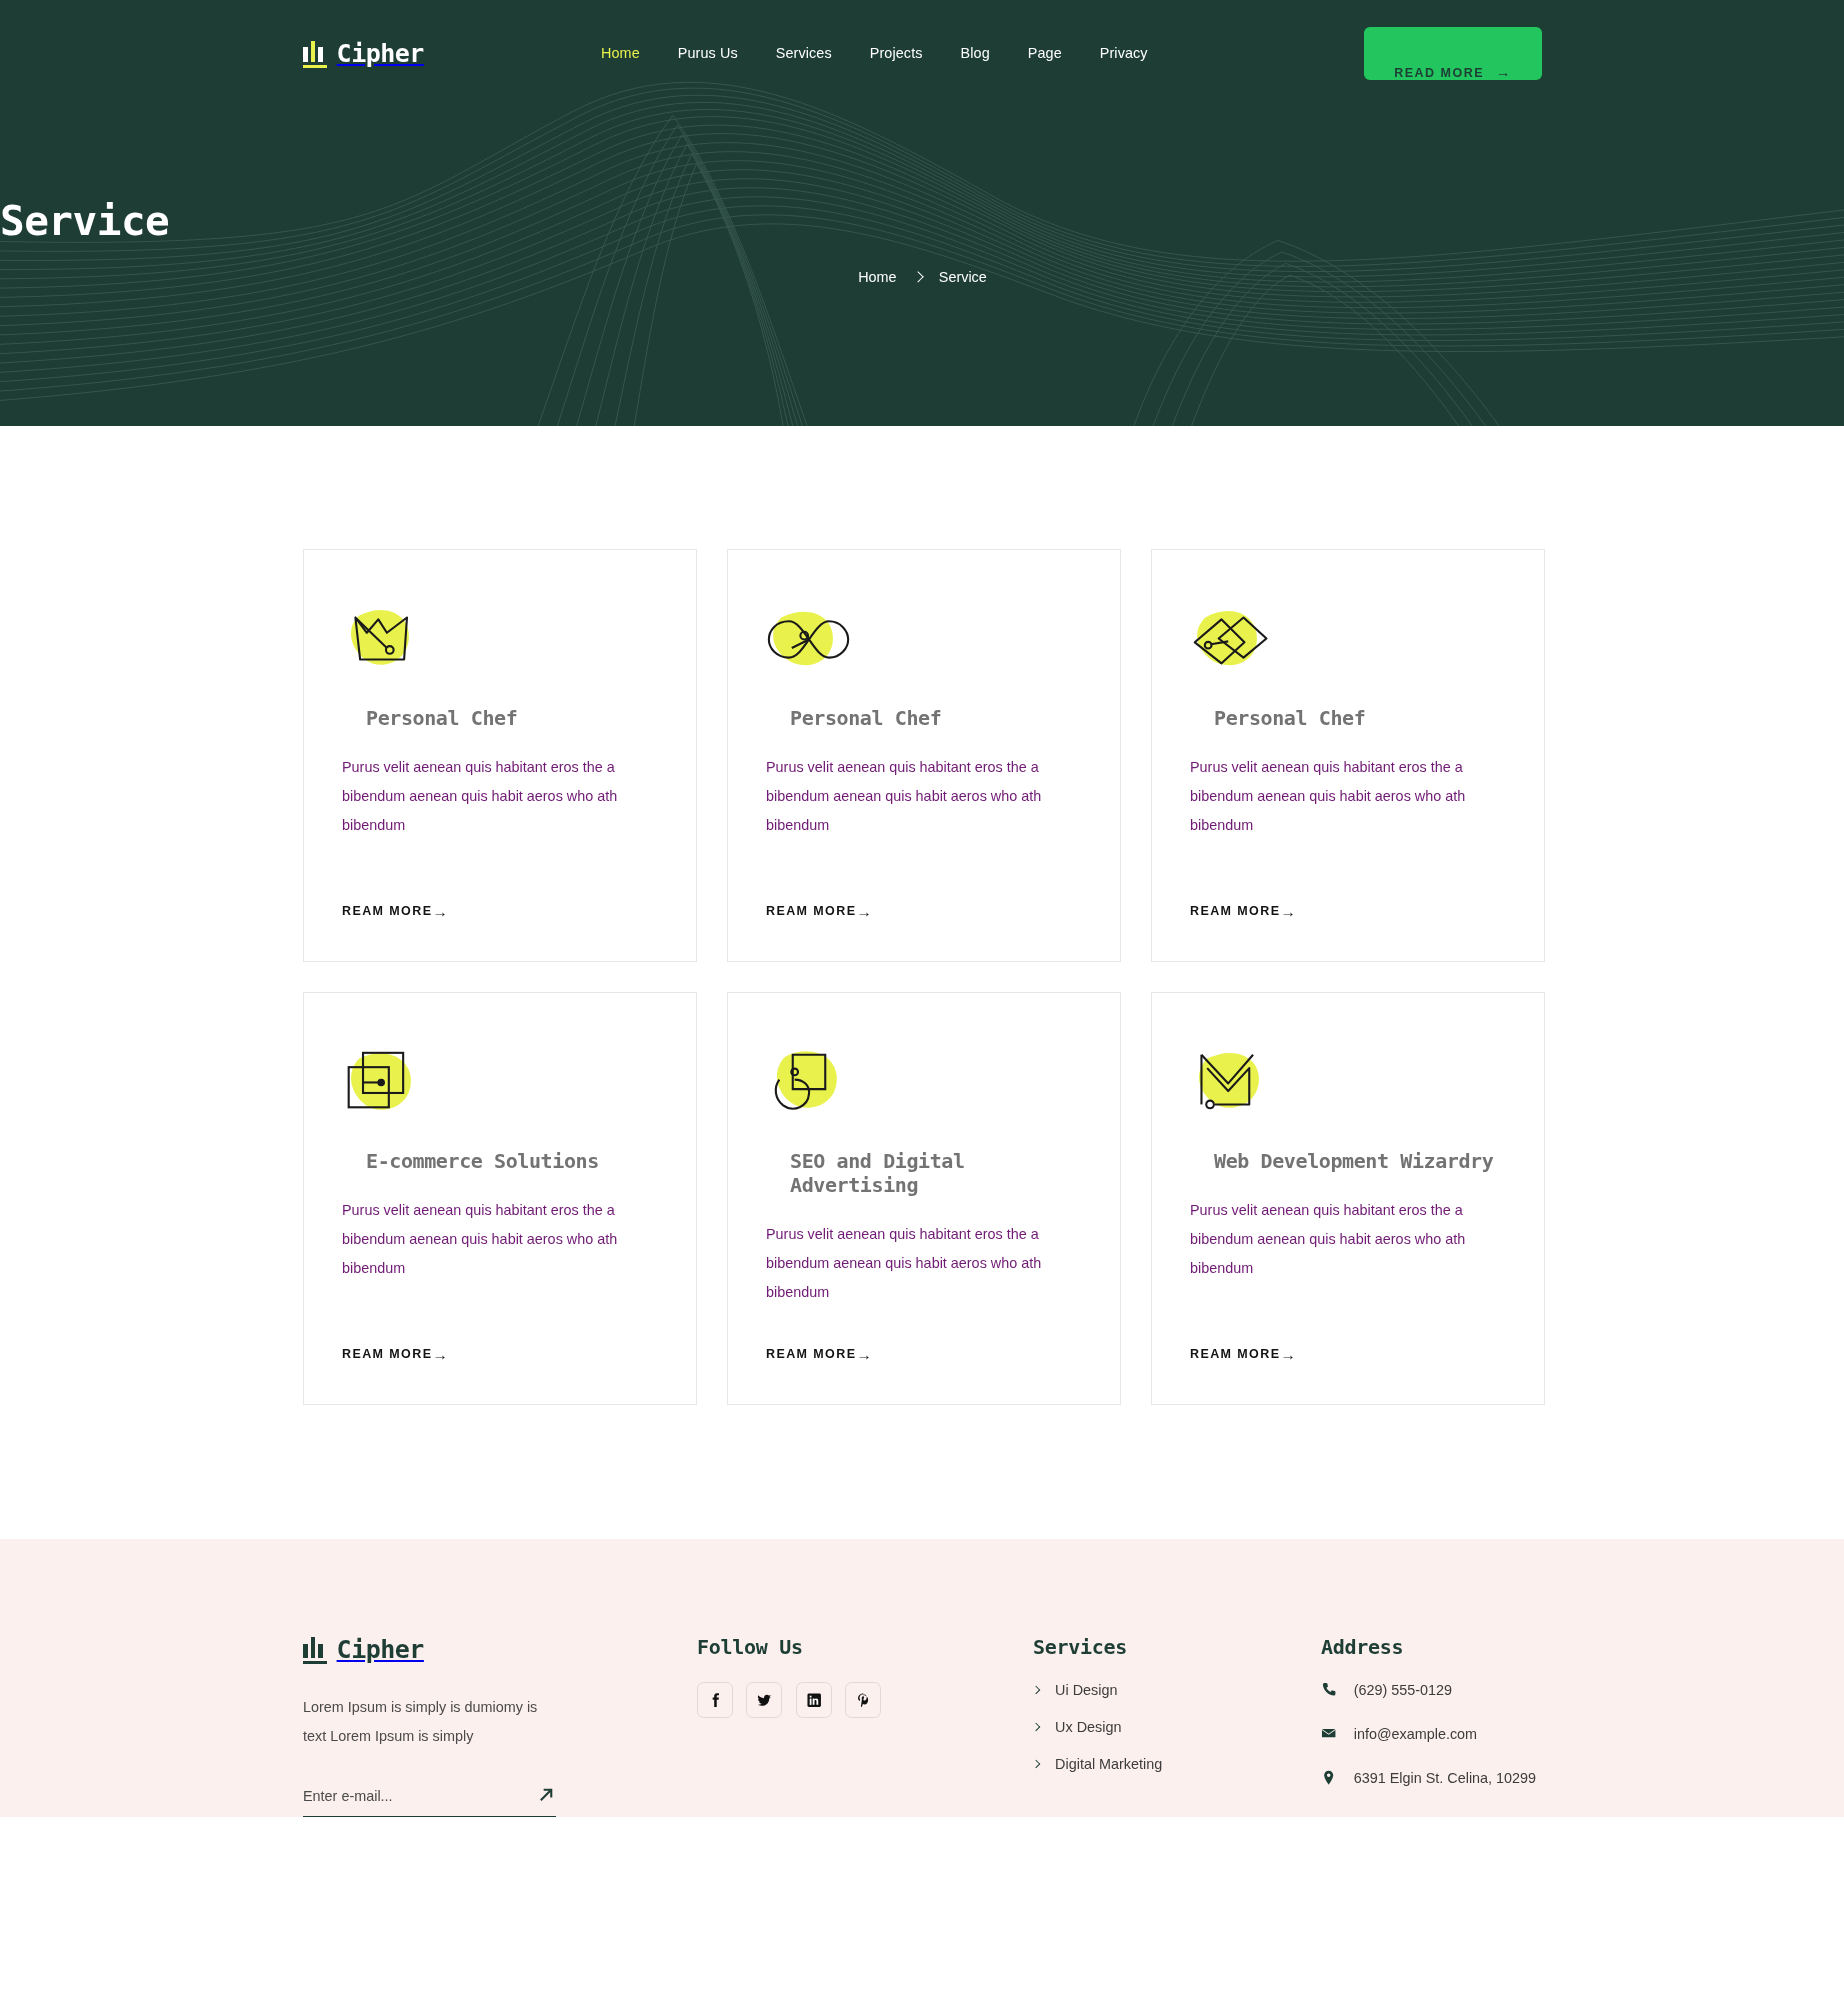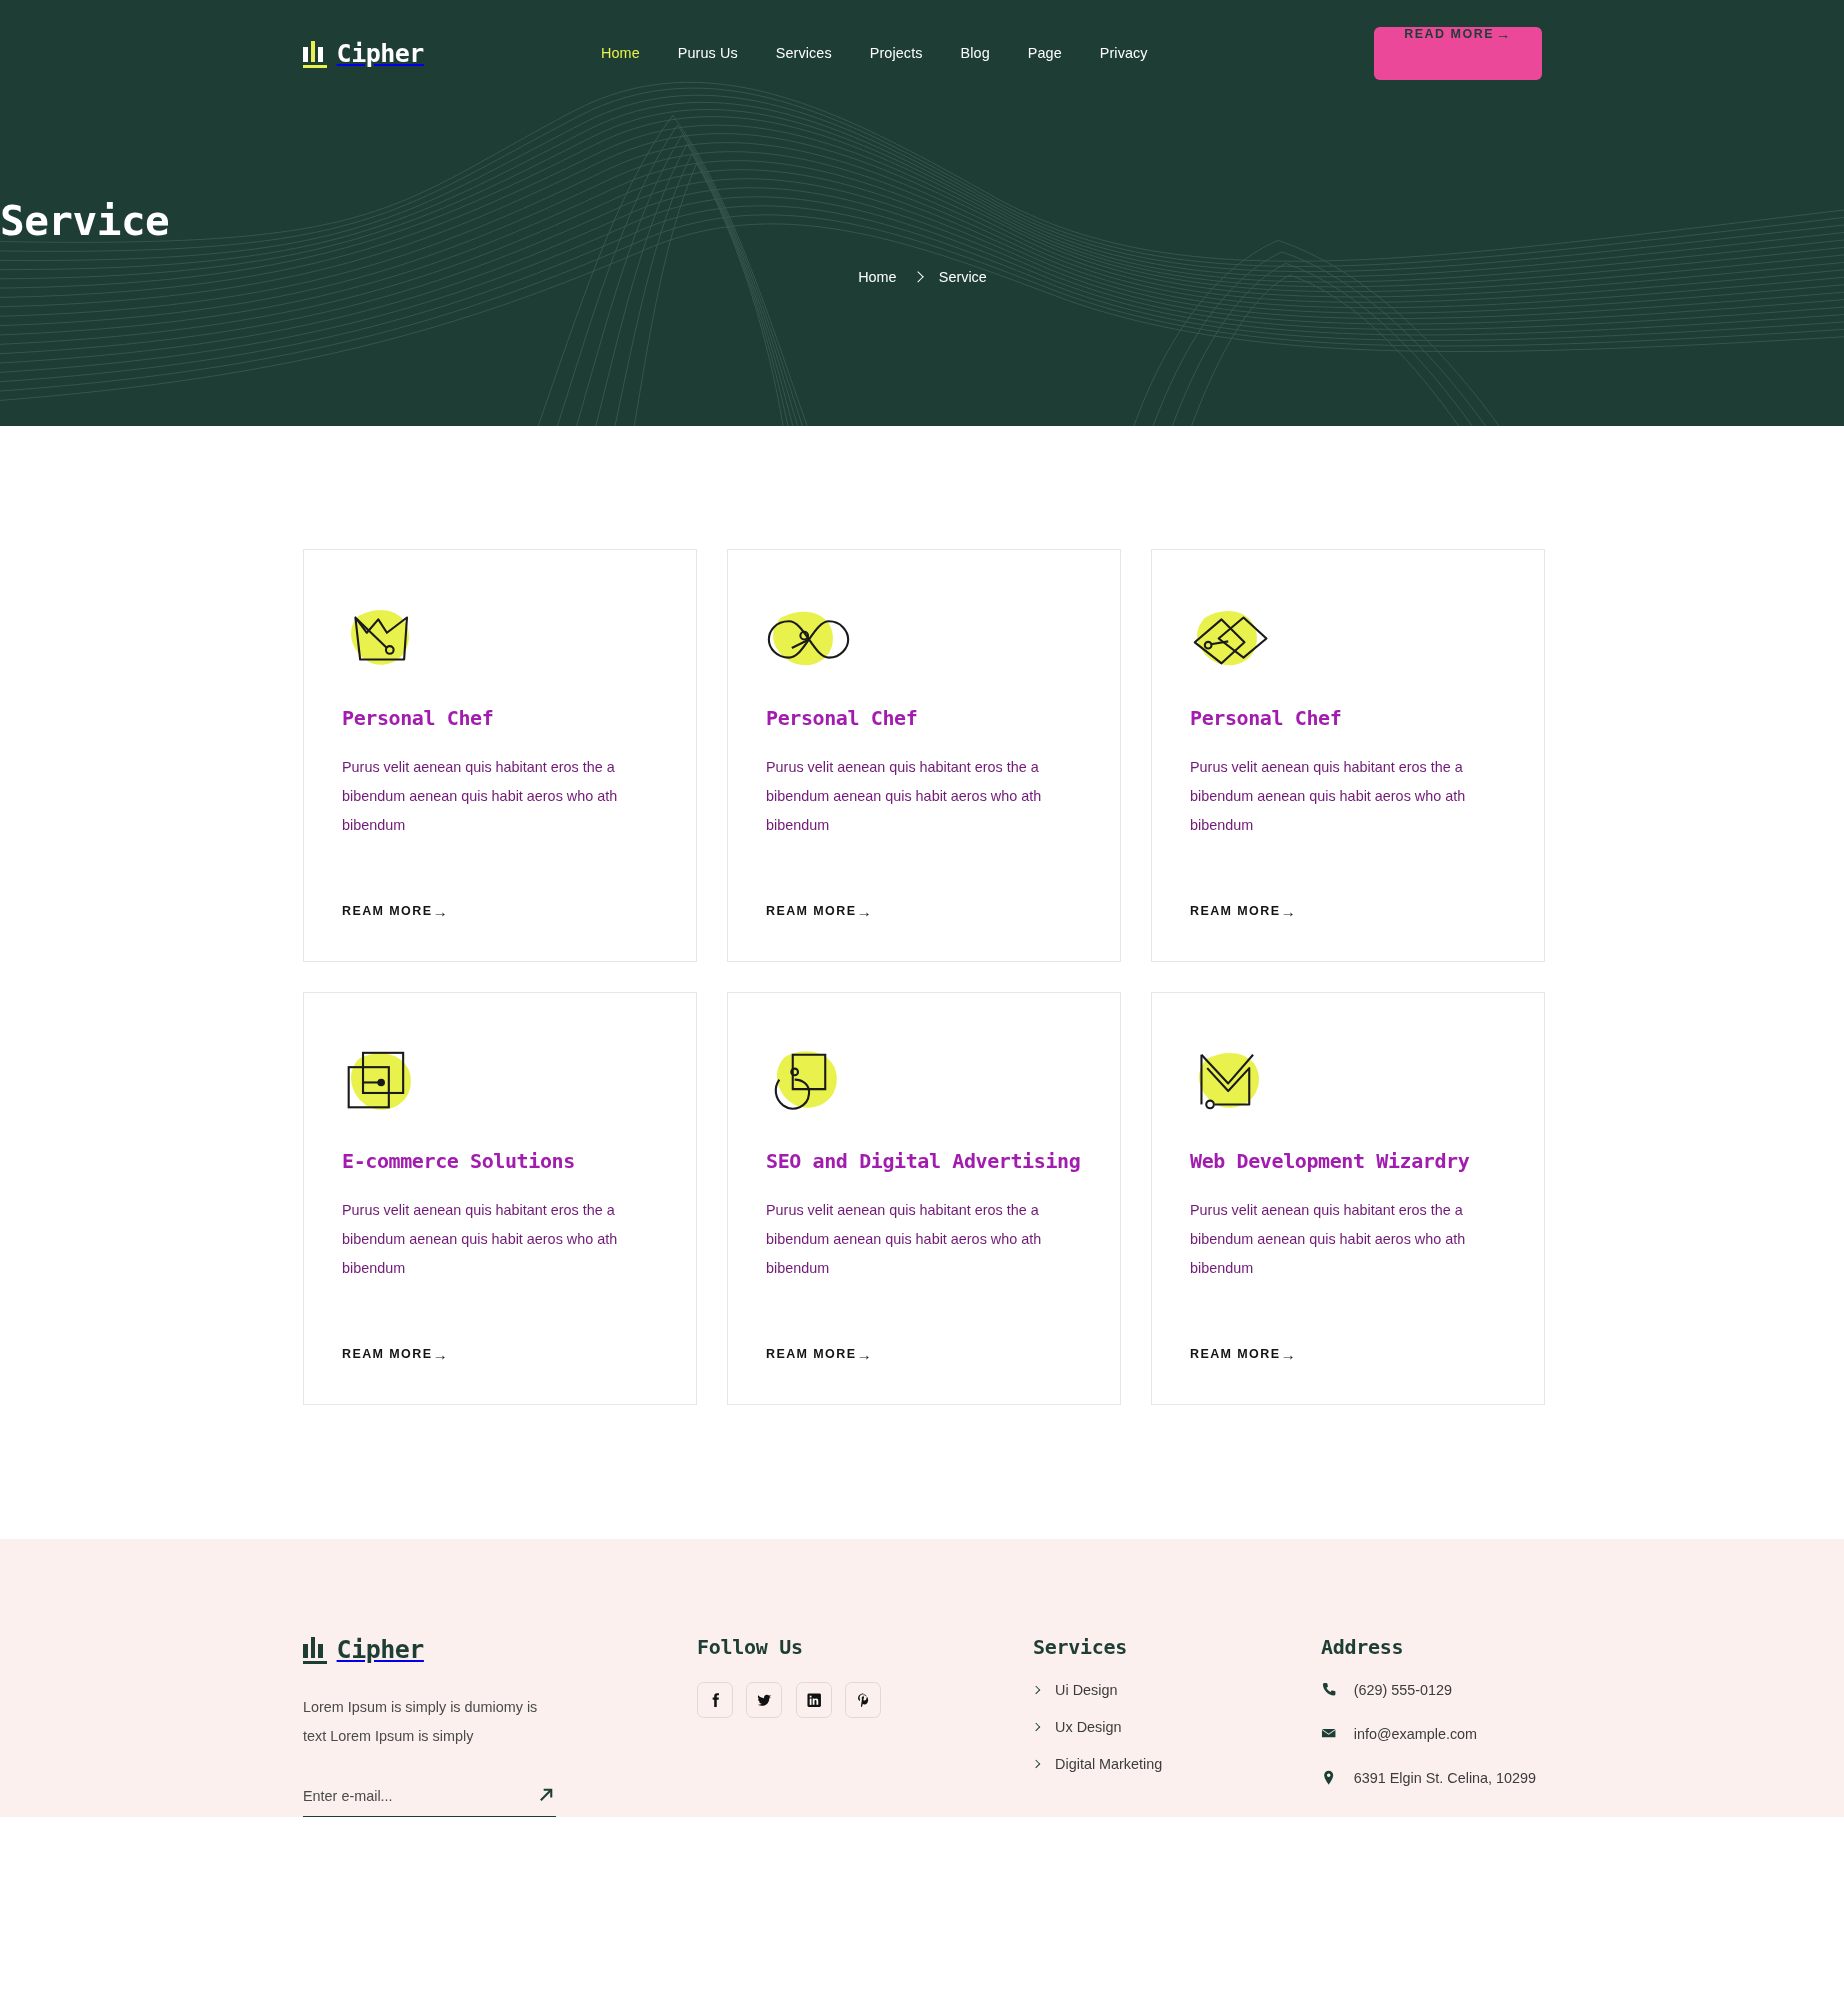--- a/index.html
+++ b/index.html
@@ -65,32 +65,32 @@
   .nav a{
     font-size:14.4px;
     color:#ffffff;
     text-decoration:none;
     letter-spacing:0.1px;
   }
   .nav a.active{color:#e9f24d;}
 
   .btn-read{
     margin-left:auto;
-    background:#ec4899;
+    background:#22c55e;
     color:#1d3d35;
     border:none;
     height:53px;
     padding:0 30px;
     border-radius:5.8px;
     font-size:12.5px;
     font-weight:bold;
     letter-spacing:1.5px;
     display:flex;
-    align-items:flex-start;
-    gap:2px;
+    align-items:flex-end;
+    gap:12px;
     cursor:pointer;
     font-family:"Liberation Sans", sans-serif;
   }
   .btn-read .ar{font-size:14.4px;line-height:1;}
 
   .hero-center{
     position:relative;
     z-index:3;
     text-align:left;
     padding-top:91px;
@@ -142,23 +142,24 @@
   .card-icon{
     position:relative;
     width:86px;height:77px;
     margin-bottom:29px;
   }
   .card-icon svg{position:absolute;left:0;top:0;}
   .card-title{
     font-family:"DejaVu Sans Mono", monospace;
     font-size:20px;
     font-weight:bold;
-    color:#a21caf;
+    color:#737373;
     letter-spacing:-0.4px;
     margin-bottom:23px;
+    margin-left:24px;
   }
   .card-desc{
     font-size:14.4px;
     line-height:29px;
     color:#701a75;
     max-width:317px;
   }
   .card-link{
     margin-top:auto;
     padding-top:38px;

